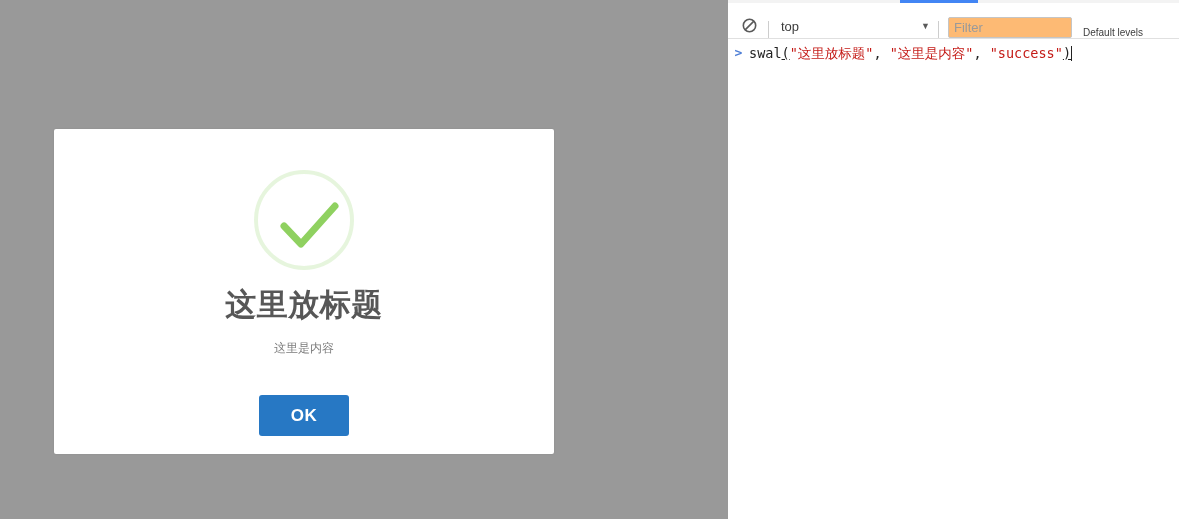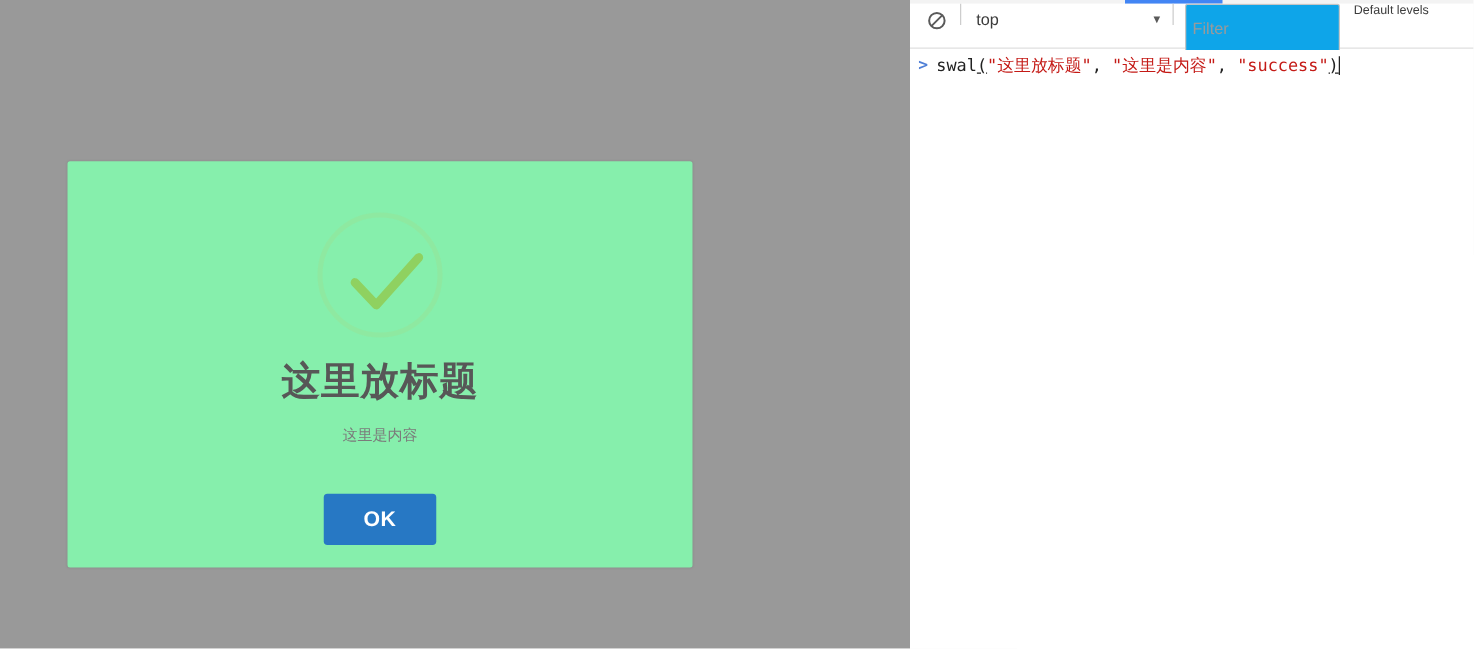--- a/index.html
+++ b/index.html
@@ -30,21 +30,21 @@
     background: #999999;
     overflow: hidden;
   }
 
   #modal {
     position: absolute;
     left: 54px;
     top: 129px;
     width: 500px;
     height: 325px;
-    background: #86efac;
+    background: #ffffff;
     border-radius: 2px;
     box-shadow: 0 0 2px rgba(0,0,0,0.10);
     box-sizing: border-box;
     text-align: center;
   }
 
   
   #success-icon {
     position: absolute;
     left: 50%;
@@ -138,21 +138,21 @@
   #console-toolbar {
     position: absolute;
     left: 0;
     top: 3px;
     width: 451px;
     height: 36px;
     background: #ffffff;
     border-bottom: 1px solid #e0e0e0;
     box-sizing: border-box;
     display: flex;
-    align-items: flex-start;
+    align-items: flex-end;
     padding-left: 8px;
   }
 
   #clear-console-btn {
     width: 26px;
     height: 26px;
     display: flex;
     align-items: center;
     justify-content: center;
     cursor: pointer;
@@ -186,24 +186,24 @@
   #context-caret {
     font-size: 9px;
     color: #5a5a5a;
     padding-right: 2px;
     line-height: 1;
   }
 
   #filter-input {
     flex: 0 0 auto;
     width: 124px;
-    height: 39px;
+    height: 21px;
     border: 1px solid #c5c5c5;
     border-radius: 2px;
-    background: #0ea5e9;
+    background: #fdba74;
     font-family: "Liberation Sans", sans-serif;
     font-size: 13px;
     color: #333333;
     padding: 0 5px;
     box-sizing: border-box;
     outline: none;
   }
   #filter-input::placeholder { color: #9a9a9a; opacity: 1; }
 
   #level-selector {

